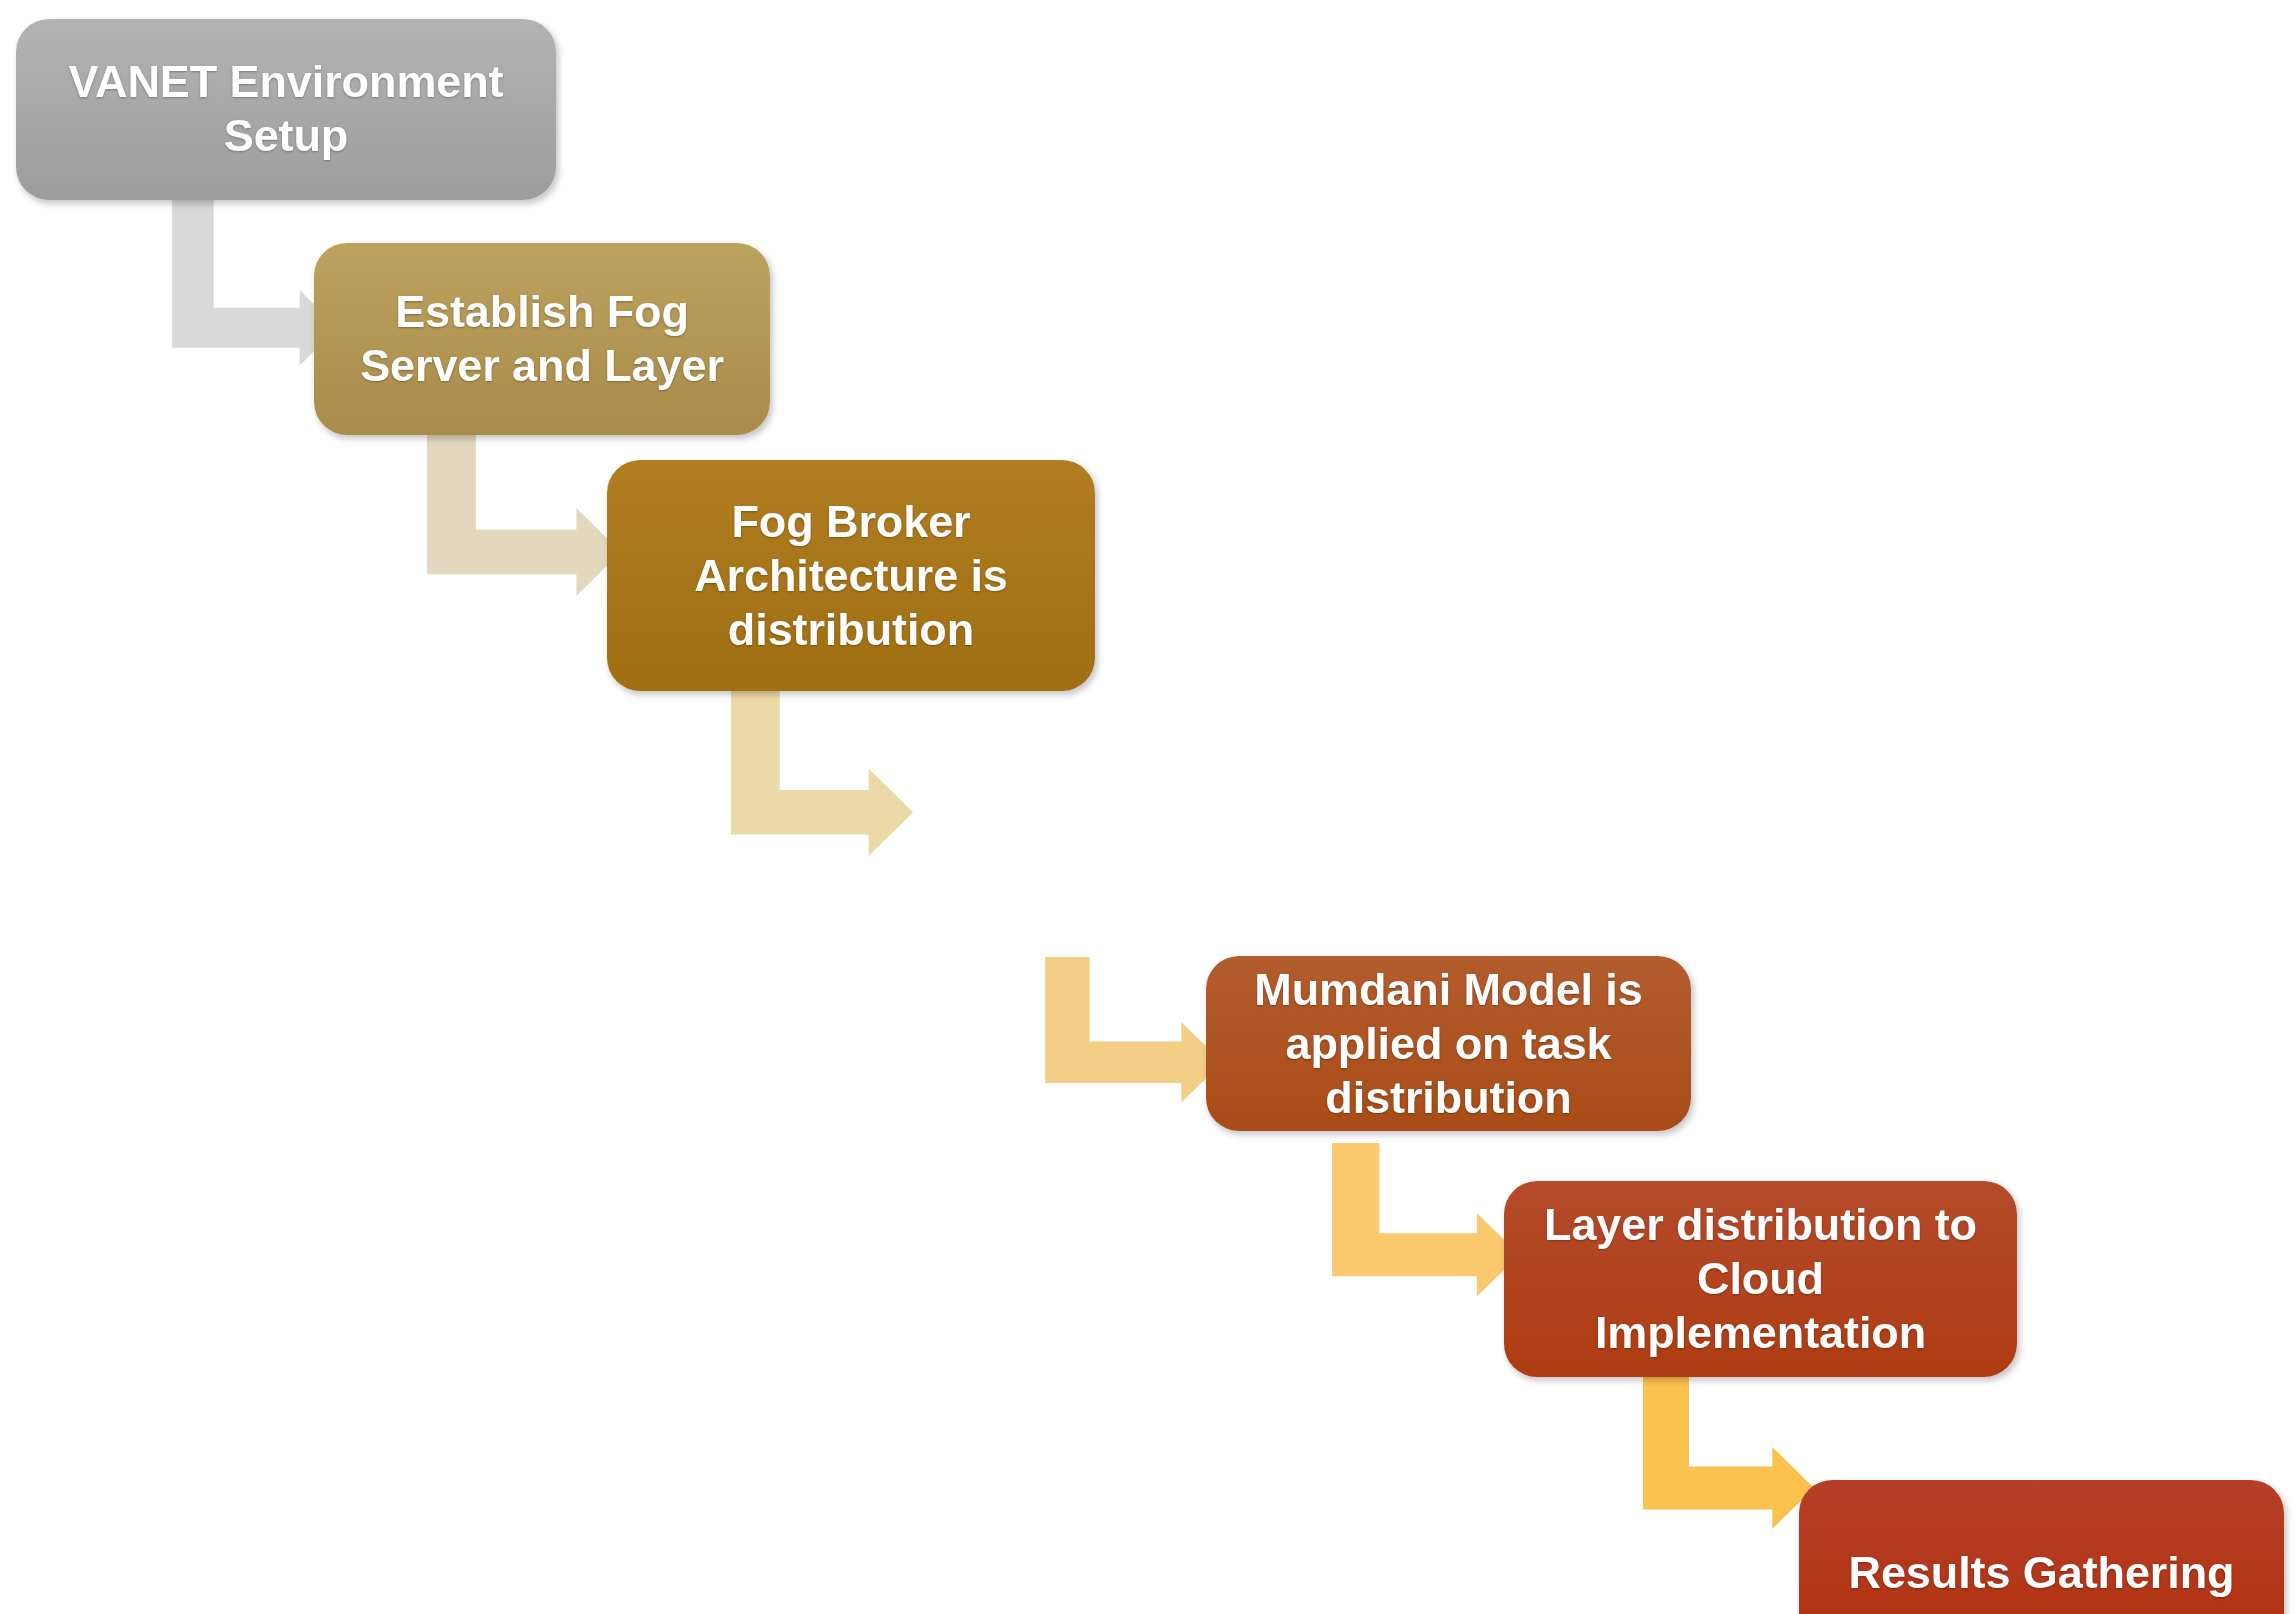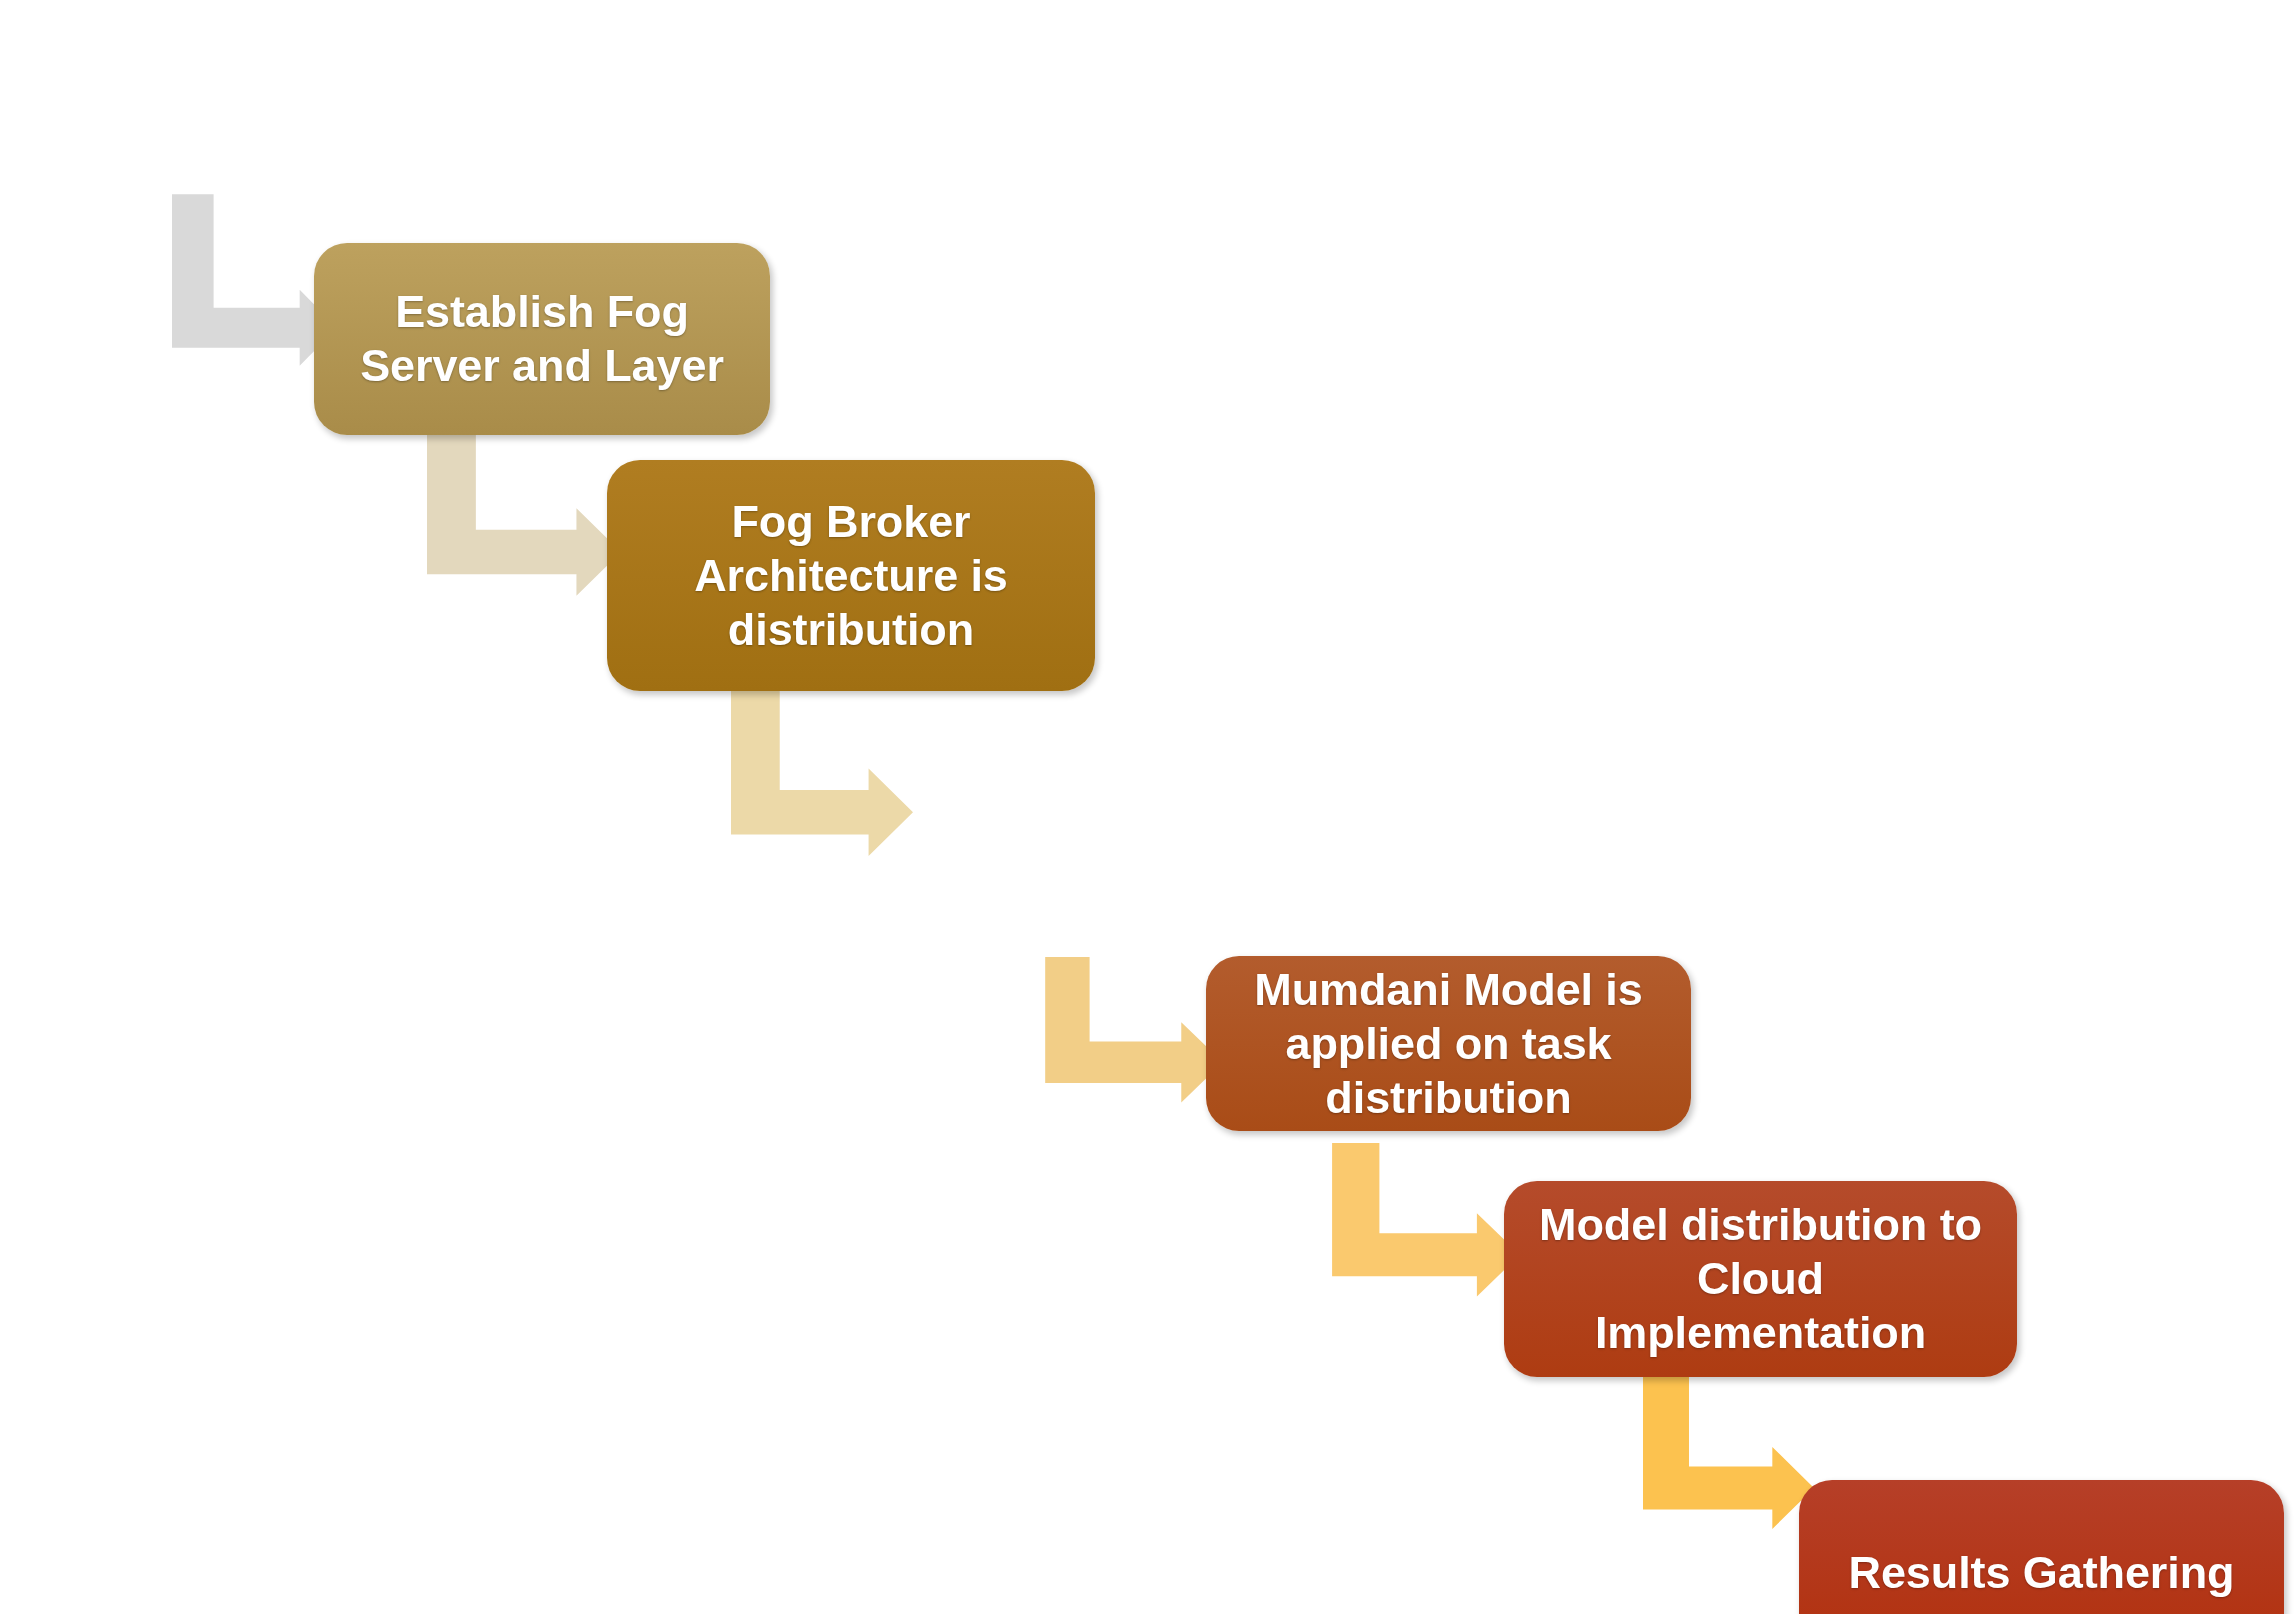--- a/index.html
+++ b/index.html
@@ -75,36 +75,40 @@
     <div class="conn" style="left: 1332px; top: 1143px; width: 188px; height: 162px;">
       <svg width="188" height="162" viewBox="0 0 262 226">
         <polygon points="0,0 66,0 66,126 202,126 202,98 262,156 202,214 202,186 0,186" fill="#fac96e"></polygon>
       </svg>
     </div>
     <div class="conn" style="left: 1643px; top: 1370px; width: 171px; height: 167px;">
       <svg width="171" height="167" viewBox="0 0 238 232">
         <polygon points="0,0 64,0 64,134 180,134 180,107 238,164 180,221 180,194 0,194" fill="#fcc24f"></polygon>
       </svg>
     </div>
+    <div class="node" style="left: 16px; top: 18.7px; width: 540px; height: 181px; font-size: 45px; background: linear-gradient(rgb(179, 179, 179) 0%, rgb(157, 157, 157) 100%); color: rgb(255, 255, 255);">
+      <span class="label">VANET Environment
+Setup</span>
+    </div>
     <div class="node" style="left: 314px; top: 243px; width: 456px; height: 192px; font-size: 45px; background: linear-gradient(rgb(189, 161, 94) 0%, rgb(169, 140, 73) 100%); color: rgb(255, 255, 255);">
       <span class="label">Establish Fog
 Server and Layer</span>
     </div>
     <div class="node" style="left: 607px; top: 460px; width: 488px; height: 231px; font-size: 45px; background: linear-gradient(rgb(176, 125, 33) 0%, rgb(160, 111, 18) 100%); color: rgb(255, 255, 255);">
       <span class="label">Fog Broker
 Architecture is
 distribution</span>
     </div>
     <div class="node" style="left: 1206px; top: 956px; width: 485px; height: 175px; font-size: 45px; background: linear-gradient(rgb(179, 92, 45) 0%, rgb(169, 76, 23) 100%); color: rgb(255, 255, 255);">
       <span class="label">Mumdani Model is
 applied on task
 distribution</span>
     </div>
     <div class="node" style="left: 1504px; top: 1181px; width: 513px; height: 196px; font-size: 45px; background: linear-gradient(rgb(181, 75, 43) 0%, rgb(174, 60, 18) 100%); color: rgb(255, 255, 255);">
-      <span class="label">Model distribution to
+      <span class="label">Layer distribution to
 Cloud
 Implementation</span>
     </div>
     <div class="node" style="left: 1799px; top: 1480px; width: 485px; height: 185px; font-size: 45px; background: linear-gradient(rgb(182, 63, 40) 0%, rgb(177, 48, 12) 100%); color: rgb(255, 255, 255);">
       <span class="label">Results Gathering</span>
     </div>
   </div>
 
 
 </body></html>

